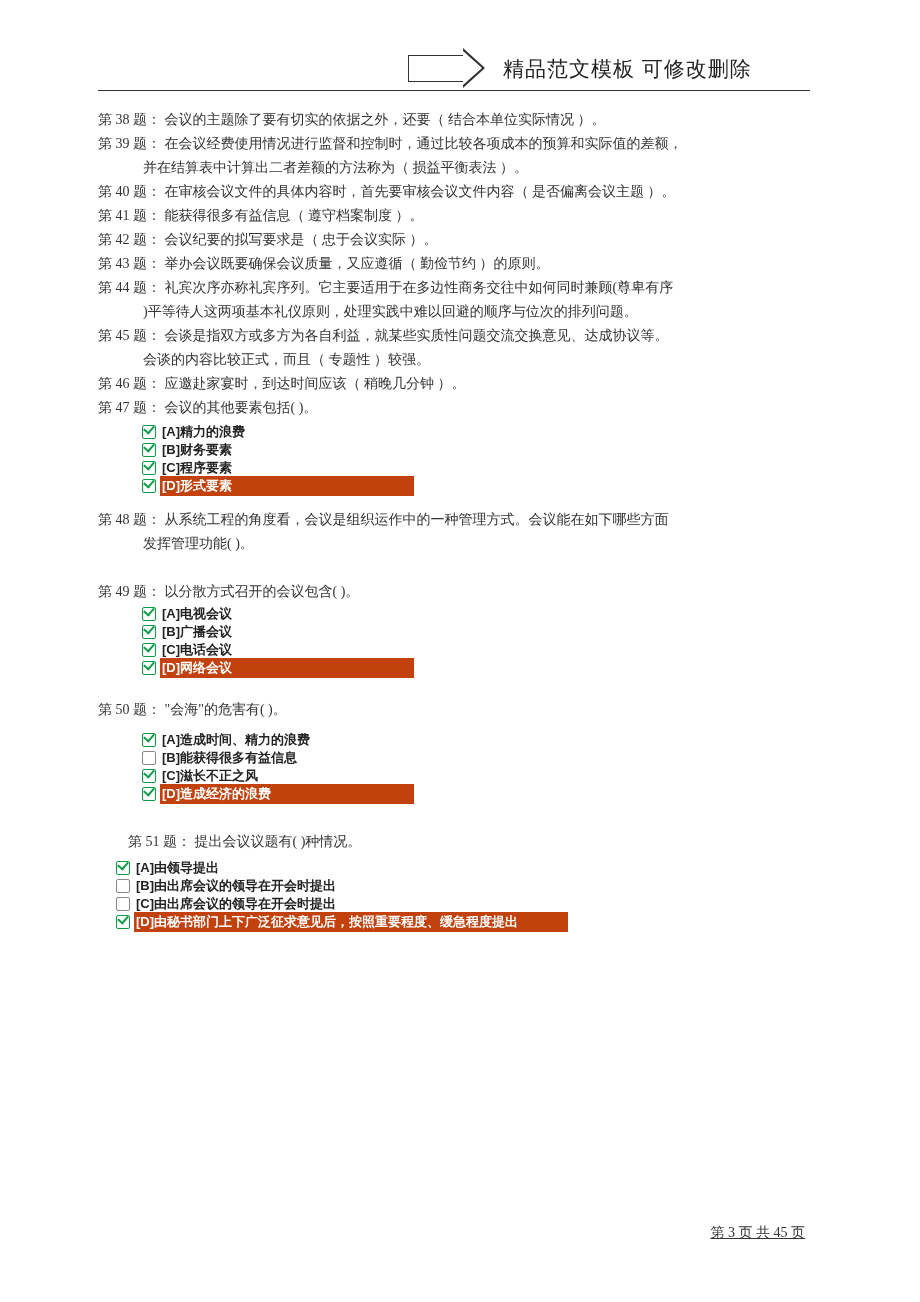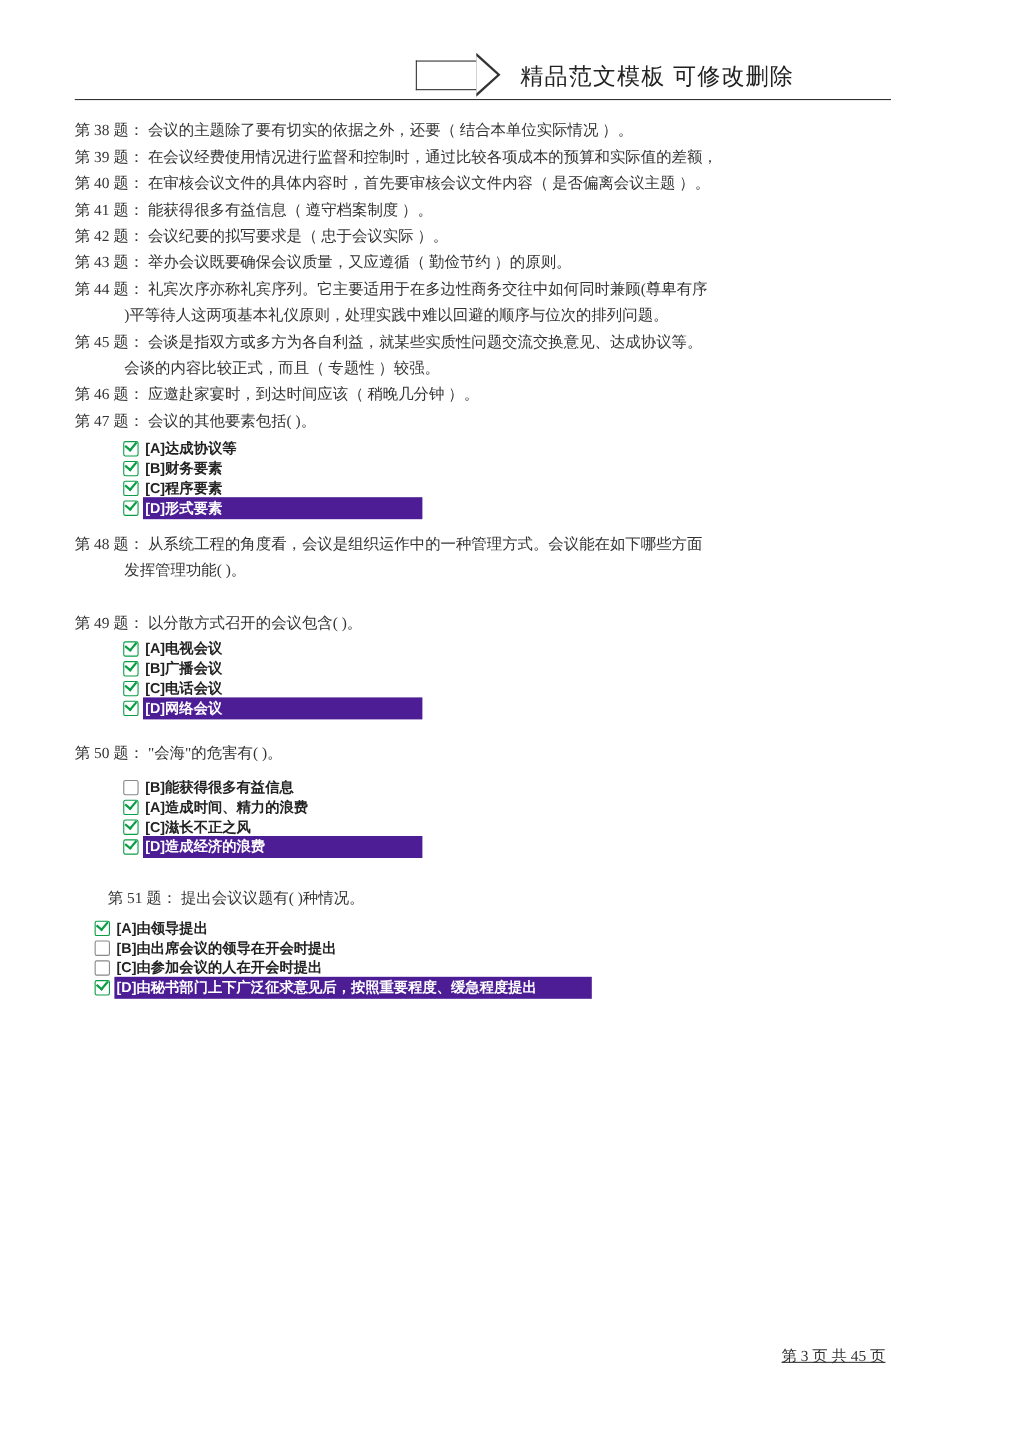--- a/index.html
+++ b/index.html
@@ -5,21 +5,21 @@
 body {
   margin: 0;
   padding: 0;
   background: #fff;
   font-family: "SimSun", "宋体", serif;
   width: 920px;
   height: 1302px;
   position: relative;
 }
 .page {
-  padding: 50px 110px 60px 68px;
+  padding: 50px 110px 60px 98px;
 }
 .header {
   border-bottom: 1.5px solid #333;
   height: 40px;
   position: relative;
   margin-bottom: 18px;
 }
 .arrow-box {
   position: absolute;
   left: 310px;
@@ -103,21 +103,21 @@
 }
 .chk.unchecked {
   border-color: #888;
 }
 .opt-label {
   color: #222;
   font-weight: bold;
   padding: 1px 2px;
 }
 .opt.highlighted .opt-label {
-  background: #4c1d95;
+  background: #c2410c;
   color: #fff;
   width: 250px;
 }
 .opt.highlighted.wide .opt-label { width: 430px; }
 .footer {
   position: absolute;
   bottom: 60px;
   right: 115px;
   font-size: 14px;
   color: #333;
@@ -132,39 +132,40 @@
 
   <div class="header">
     <div class="arrow-box"></div>
     <div class="arrow-head"></div>
     <div class="header-title">精品范文模板  可修改删除</div>
   </div>
 
   <div class="q"><span>第 38 题：</span> <span>会议的主题除了要有切实的依据之外，还要（ 结合本单位实际情况 ）。</span></div>
 
   <div class="q"><span>第 39 题：</span> <span>在会议经费使用情况进行监督和控制时，通过比较各项成本的预算和实际值的差额，</span></div>
+  <div class="q indent">并在结算表中计算出二者差额的方法称为（ 损益平衡表法 ）。</div>
 
   <div class="q"><span>第 40 题：</span> <span>在审核会议文件的具体内容时，首先要审核会议文件内容（ 是否偏离会议主题 ）。</span></div>
   <div class="q"><span>第 41 题：</span> <span>能获得很多有益信息（ 遵守档案制度 ）。</span></div>
   <div class="q"><span>第 42 题：</span> <span>会议纪要的拟写要求是（ 忠于会议实际 ）。</span></div>
   <div class="q"><span>第 43 题：</span> <span>举办会议既要确保会议质量，又应遵循（ 勤俭节约 ）的原则。</span></div>
 
   <div class="q"><span>第 44 题：</span> <span>礼宾次序亦称礼宾序列。它主要适用于在多边性商务交往中如何同时兼顾(尊卑有序</span></div>
   <div class="q indent">)平等待人这两项基本礼仪原则，处理实践中难以回避的顺序与位次的排列问题。</div>
 
   <div class="q"><span>第 45 题：</span> <span>会谈是指双方或多方为各自利益，就某些实质性问题交流交换意见、达成协议等。</span></div>
   <div class="q indent">会谈的内容比较正式，而且（ 专题性 ）较强。</div>
 
   <div class="q"><span>第 46 题：</span> <span>应邀赴家宴时，到达时间应该（ 稍晚几分钟 ）。</span></div>
 
   <div class="q"><span>第 47 题：</span> <span>会议的其他要素包括(   )。</span></div>
   <div class="opts">
     <div class="opt">
         <span class="chk checked"></span>
-        <span class="opt-label">[A]达成协议等</span>
+        <span class="opt-label">[A]精力的浪费</span>
       </div>
     <div class="opt">
         <span class="chk checked"></span>
         <span class="opt-label">[B]财务要素</span>
       </div>
     <div class="opt">
         <span class="chk checked"></span>
         <span class="opt-label">[C]程序要素</span>
       </div>
     <div class="opt highlighted">
@@ -192,29 +193,29 @@
       </div>
     <div class="opt highlighted">
         <span class="chk checked"></span>
         <span class="opt-label">[D]网络会议</span>
       </div>
   </div>
 
   <div class="q" style="margin-top:22px;"><span>第 50 题：</span> <span>"会海"的危害有(   )。</span></div>
   <div class="opts" style="margin-top:10px;">
     <div class="opt">
+        <span class="chk checked"></span>
+        <span class="opt-label">[A]造成时间、精力的浪费</span>
+      </div>
+    <div class="opt">
         <span class="chk unchecked"></span>
         <span class="opt-label">[B]能获得很多有益信息</span>
       </div>
     <div class="opt">
         <span class="chk checked"></span>
-        <span class="opt-label">[A]造成时间、精力的浪费</span>
-      </div>
-    <div class="opt">
-        <span class="chk checked"></span>
         <span class="opt-label">[C]滋长不正之风</span>
       </div>
     <div class="opt highlighted">
         <span class="chk checked"></span>
         <span class="opt-label">[D]造成经济的浪费</span>
       </div>
   </div>
 
   <div class="q51block">
     <div class="q"><span>第 51 题：</span> <span>提出会议议题有(   )种情况。</span></div>
@@ -223,21 +224,21 @@
     <div class="opt">
         <span class="chk checked"></span>
         <span class="opt-label">[A]由领导提出</span>
       </div>
     <div class="opt">
         <span class="chk unchecked"></span>
         <span class="opt-label">[B]由出席会议的领导在开会时提出</span>
       </div>
     <div class="opt">
         <span class="chk unchecked"></span>
-        <span class="opt-label">[C]由参加会议的人在开会时提出</span>
+        <span class="opt-label">[C]由出席会议的领导在开会时提出</span>
       </div>
     <div class="opt highlighted wide">
         <span class="chk checked"></span>
         <span class="opt-label">[D]由秘书部门上下广泛征求意见后，按照重要程度、缓急程度提出</span>
       </div>
   </div>
 
   <div class="footer">第 3 页 共 45 页</div>
 </div>
 

